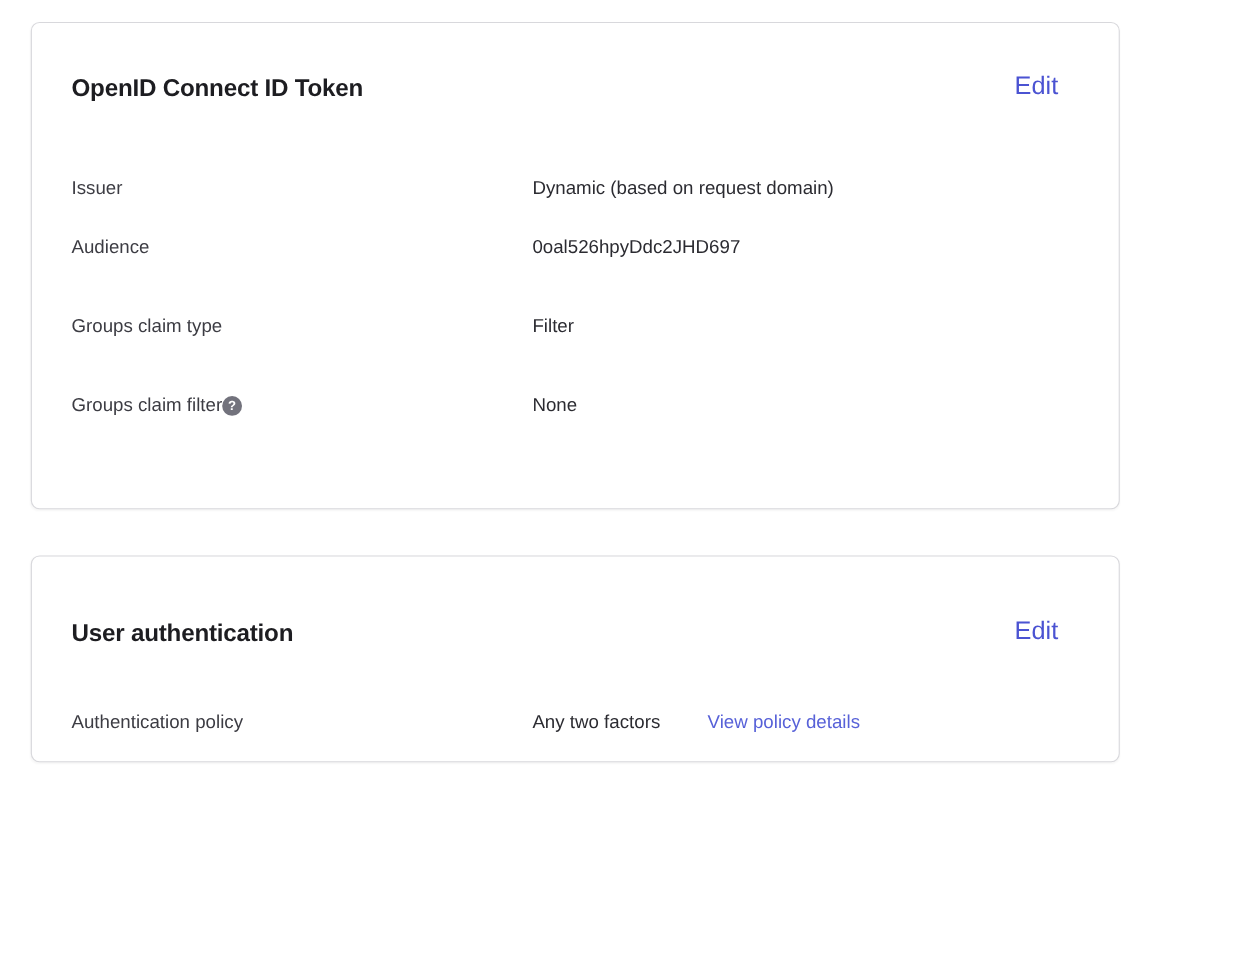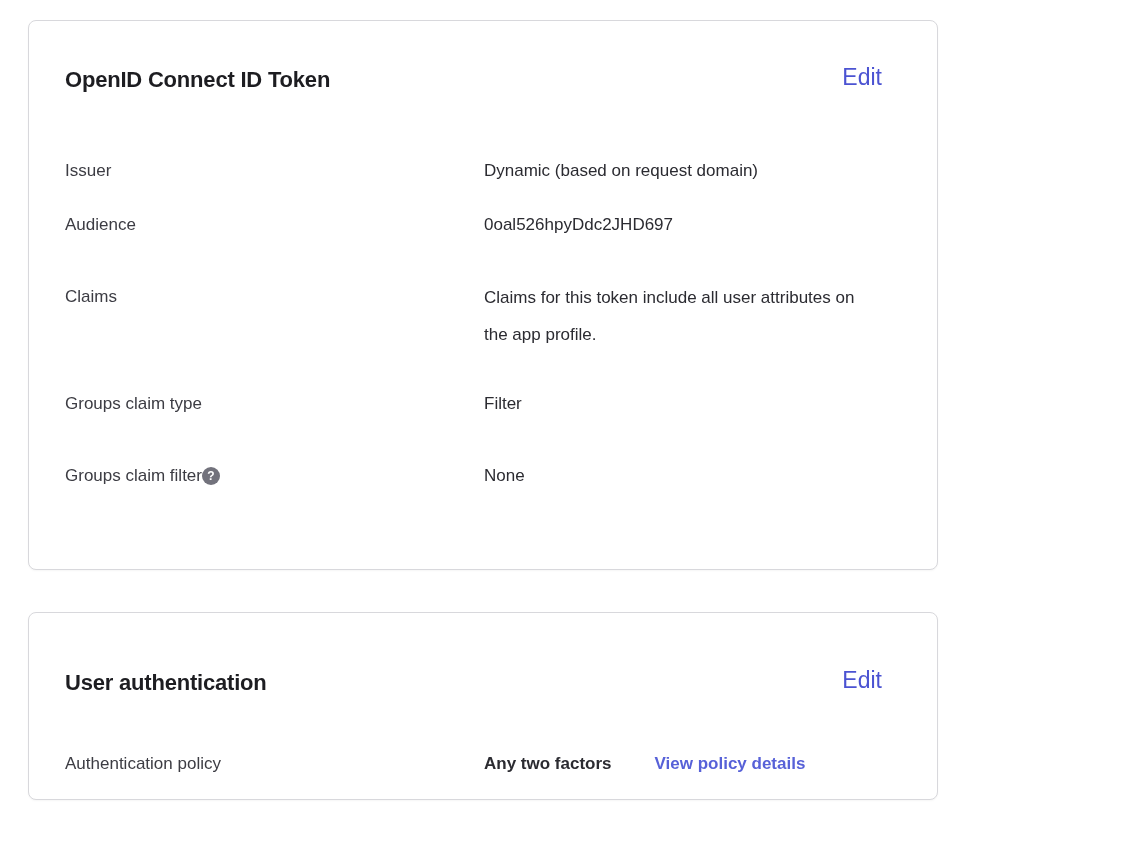--- a/index.html
+++ b/index.html
@@ -6,21 +6,21 @@
   html, body { margin: 0; padding: 0; }
   body {
     width: 1139px;
     height: 868px;
     background: #ffffff;
     font-family: "Liberation Sans", sans-serif;
     color: #303036;
     overflow: hidden;
   }
   .card {
-    width: 910px;
+    width: 990px;
     margin-left: 28px;
     background: #ffffff;
     border: 1px solid #d8d8dc;
     border-radius: 8px;
     box-shadow: 0 1px 2px rgba(29,29,33,0.04);
   }
   .card-token {
     margin-top: 20px;
     padding: 44px 55px 80px 36px;
   }
@@ -95,21 +95,20 @@
     line-height: 20px;
     color: #5761d8;
     text-decoration: none;
     cursor: pointer;
   }
   .doc-link svg { display: block; }
   .auth-value-cell {
     display: flex;
     align-items: flex-start;
     gap: 43px;
-    font-weight: bold;
   }
   .text-link {
     color: #5761d8;
     text-decoration: none;
     cursor: pointer;
   }
 </style>
 </head>
 <body>
 
@@ -122,24 +121,20 @@
   <div class="row r-issuer">
     <div class="label">Issuer</div>
     <div class="value">Dynamic (based on request domain)</div>
   </div>
 
   <div class="row r-audience">
     <div class="label">Audience</div>
     <div class="value">0oal526hpyDdc2JHD697</div>
   </div>
 
-  <div class="row r-claims">
-    <div class="label">Claims</div>
-    <div class="value">Claims for this token include all user attributes on the app profile.</div>
-  </div>
 
   <div class="row r-type">
     <div class="label">Groups claim type</div>
     <div class="value">Filter</div>
   </div>
 
   <div class="row">
     <div class="label label-with-help">
       <span>Groups claim filter</span>
       <span class="help-icon">?</span>

